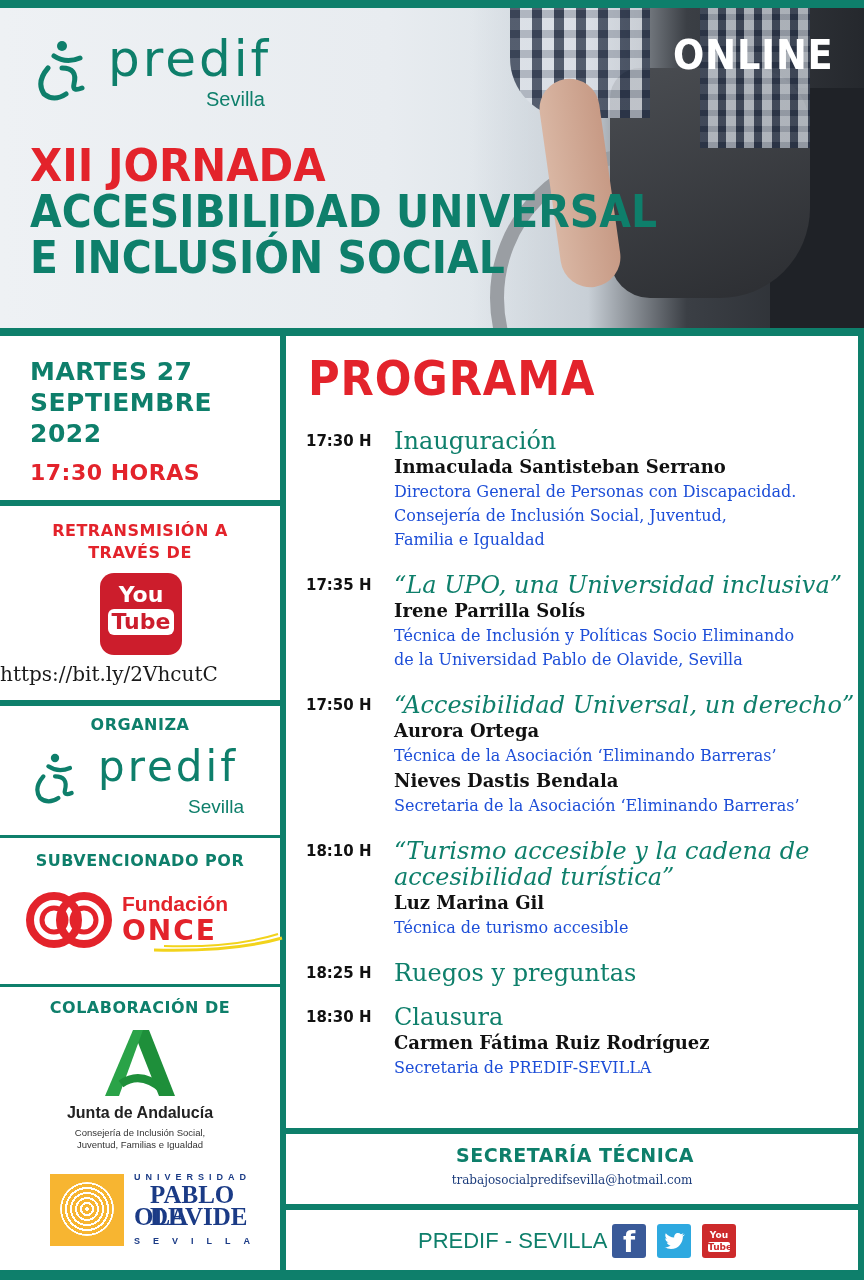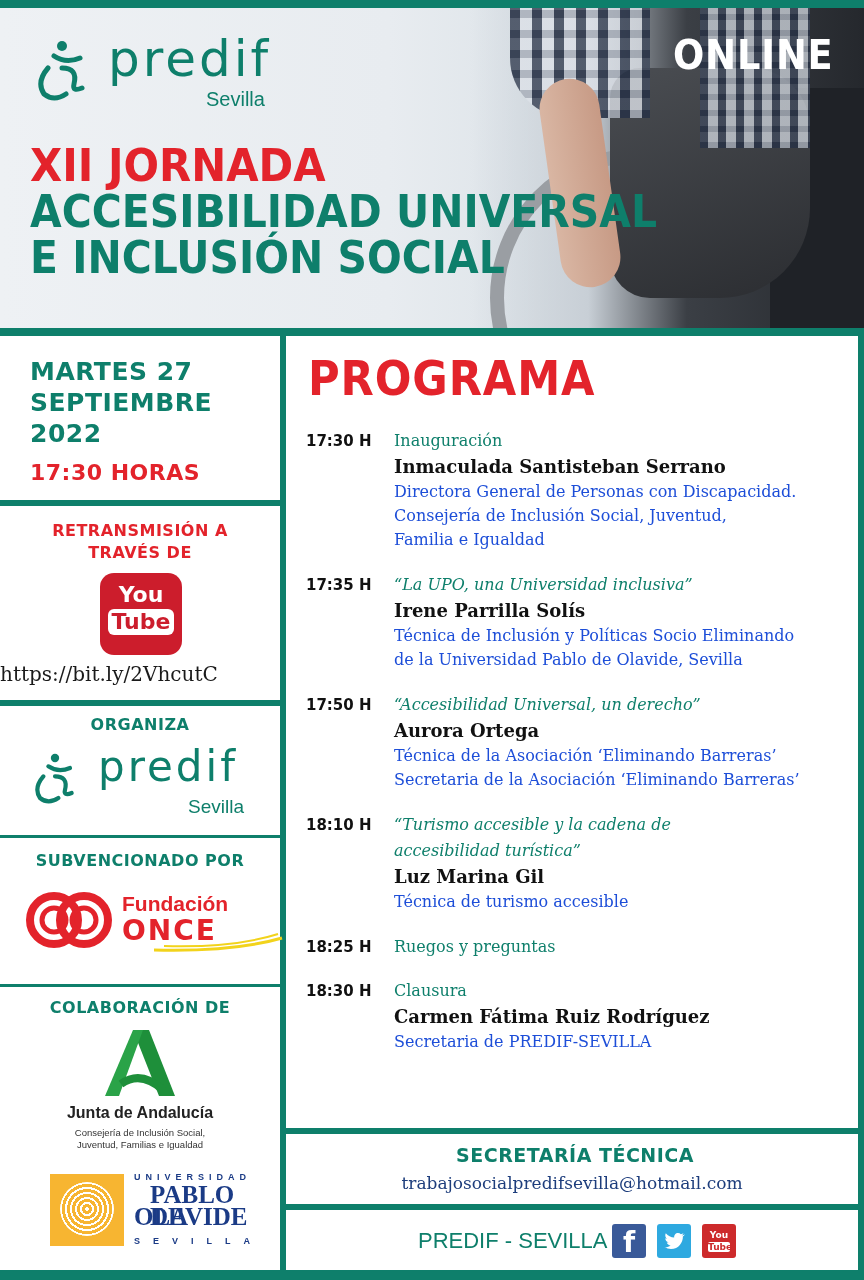--- a/index.html
+++ b/index.html
@@ -84,26 +84,26 @@
   .upo .univ { position: absolute; left: 84px; top: 2px; font-family: "Liberation Sans", sans-serif; font-weight: bold; font-size: 9px; letter-spacing: 5px; color: #1b3b86; }
   .upo .pablo { position: absolute; left: 100px; top: 14px; font-family: "Liberation Serif", serif; font-weight: bold; font-size: 25px; color: #1b3b86; line-height: 22px; }
   .upo .olav { position: absolute; left: 84px; top: 36px; font-family: "Liberation Serif", serif; font-weight: bold; font-size: 25px; color: #1b3b86; line-height: 22px; }
   .upo .sev { position: absolute; left: 84px; top: 66px; font-family: "Liberation Sans", sans-serif; font-weight: bold; font-size: 9px; letter-spacing: 13px; color: #1b3b86; }
 
   
   .prog-title { position: absolute; left: 308px; top: 350px; font-family: "DejaVu Sans", sans-serif; font-weight: bold; font-size: 48px; color: #e3232b; letter-spacing: 1px; transform: scaleX(0.9); transform-origin: left; }
   .program { position: absolute; left: 306px; top: 428px; width: 550px; }
   .item { position: relative; padding-left: 88px; margin-bottom: 12px; }
   .item .time { position: absolute; left: 0; top: 4px; font-family: "DejaVu Sans", sans-serif; font-weight: bold; font-size: 15px; color: #111; }
-  .item .topic { font-family: "DejaVu Serif", serif; font-size: 16px; color: #0e7f6b; line-height: 26px; }
+  .item .topic { font-family: "DejaVu Serif", serif; font-size: 24px; color: #0e7f6b; line-height: 26px; }
   .item .topic.it { font-style: italic; }
   .item .name { font-family: "DejaVu Serif", serif; font-weight: bold; font-size: 18px; color: #111; line-height: 26px; }
   .item .role { font-family: "DejaVu Serif", serif; font-size: 16px; color: #1d4ed8; line-height: 24px; }
   .sec-h { position: absolute; left: 0; top: 1144px; width: 864px; padding-left: 286px; text-align: center; font-family: "DejaVu Sans", sans-serif; font-weight: bold; font-size: 19px; color: #0e7f6b; letter-spacing: 0.5px; }
-  .sec-mail { position: absolute; left: 286px; top: 1173px; width: 572px; text-align: center; font-family: "DejaVu Serif", serif; font-size: 17px; color: #1d3d7c; }
+  .sec-mail { position: absolute; left: 286px; top: 1173px; width: 572px; text-align: center; font-family: "DejaVu Serif", serif; font-size: 12px; color: #1d3d7c; }
   .hsep-r { position: absolute; left: 286px; width: 578px; height: 6px; background: #0e7f6b; }
 
   .foot-name { position: absolute; left: 418px; top: 1228px; font-family: "Liberation Sans", sans-serif; font-size: 22px; color: #0e7f6b; }
   .soc { position: absolute; top: 1224px; width: 34px; height: 34px; border-radius: 3px; color: #fff; text-align: center; font-family: "DejaVu Sans", sans-serif; font-weight: bold; }
   .soc.fb { left: 612px; background: #3a5a99; font-size: 28px; line-height: 38px; }
   .soc.tw { left: 657px; background: #2ea9e0; font-size: 22px; line-height: 34px; }
   .soc.yt { left: 702px; background: #cd2a2b; font-size: 9px; line-height: 10px; padding-top: 6px; }
 </style>
 </head>
 <body>
@@ -233,20 +233,21 @@
     <div class="name">Irene Parrilla Solís</div>
     <div class="role">Técnica de Inclusión y Políticas Socio Eliminando</div>
     <div class="role">de la Universidad Pablo de Olavide, Sevilla</div>
   </div>
 
   <div class="item" style="margin-top:20px">
     <span class="time">17:50 H</span>
     <div class="topic it">“Accesibilidad  Universal, un derecho”</div>
     <div class="name">Aurora Ortega</div>
     <div class="role">Técnica de la Asociación ‘Eliminando Barreras’</div>
+    <div class="name">Nieves Dastis Bendala</div>
     <div class="role">Secretaria de la Asociación ‘Eliminando Barreras’</div>
   </div>
 
   <div class="item" style="margin-top:20px">
     <span class="time">18:10 H</span>
     <div class="topic it">“Turismo accesible y la cadena de</div>
     <div class="topic it">accesibilidad turística”</div>
     <div class="name">Luz Marina Gil</div>
     <div class="role">Técnica de turismo accesible</div>
   </div>

